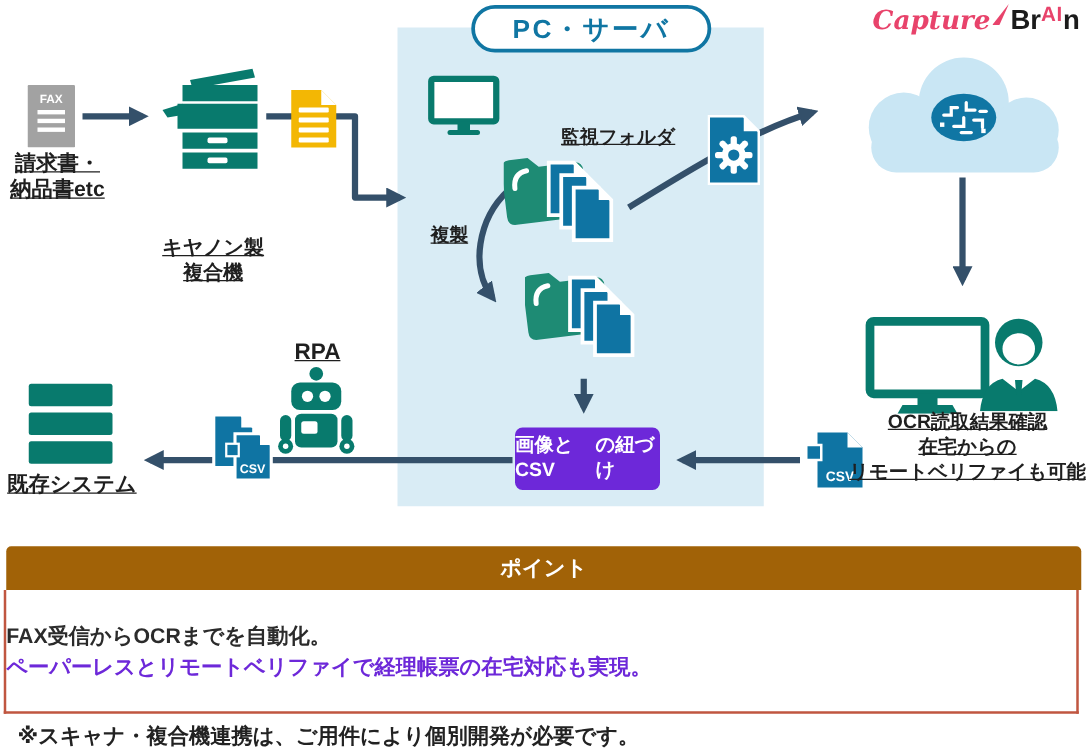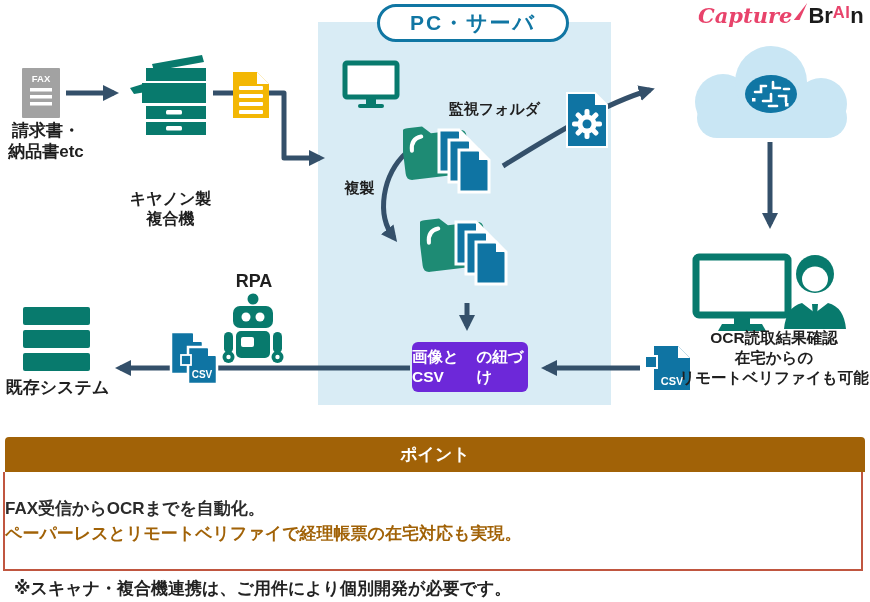--- a/index.html
+++ b/index.html
@@ -1,19 +1,19 @@
 <!DOCTYPE html>
 <html><head>
 <meta charset="utf-8">
 <style>
   * { margin:0; padding:0; box-sizing:border-box; }
   body { background:#fff; font-family:"Liberation Sans","DejaVu Sans",sans-serif; }
   .canvas { position:relative; width:870px; height:602px; background:#fff; overflow:hidden; }
   .abs { position:absolute; }
-  .jp { font-weight:700; color:#1f1f1f; }
+  .jp { font-weight:700; color:#1f1f1f;text-decoration:underline; }
   .panel { left:318px; top:22px; width:293px; height:383px; background:#d9ecf5; z-index:0; }
   .arrows { left:0; top:0; width:870px; height:602px; z-index:1; pointer-events:none; }
   .icon { z-index:2; }
   .label { z-index:3; text-align:center; }
   .pill { left:377px; top:4px; width:192px; height:38px; background:#fff; border:3px solid #1076a3;
           border-radius:20px; display:flex; align-items:center; justify-content:center; z-index:3; }
   .pill span { color:#1076a3; font-weight:700; font-size:21px; letter-spacing:2px; }
   .fax-label   { left:-4px;  top:120px; width:100px; font-size:17px; line-height:21px; }
   .printer-label{ left:113px; top:141px; width:115px; font-size:16px; line-height:20px;margin-top:48px; }
   .watch-label { left:437px; top:100px; width:115px; font-size:15px; }
@@ -32,21 +32,21 @@
   .logo .dark { font-weight:700; font-size:22px; color:#1b1b1b; }
   .logo .ai   { font-weight:700; font-size:16.5px; color:#e8436b; letter-spacing:0.5px; }
   .server-stack { left:23px; top:307px; width:67px; z-index:2; }
   .server-stack .bar { width:67px; height:18px; background:#087a6d; border-radius:2px; margin-bottom:5px; }
   .point-header { left:5px; top:437px; width:860px; height:35px; background:#a16207;
                   border-radius:4px 4px 0 0; display:flex; align-items:center; justify-content:center; }
   .point-header span { color:#fff; font-weight:700; font-size:17px; }
   .point-body { left:3px; top:472px; width:860px; height:99px; background:#fff; border:2px solid #c05640;
                 border-top:none; display:flex; flex-direction:column; justify-content:center; }
   .point-body .l1 { color:#2b2b2b; font-weight:700; font-size:17px; line-height:25px; }
-  .point-body .l2 { color:#a16207; font-weight:700; font-size:17px; line-height:25px; }
+  .point-body .l2 { color:#6d28d9; font-weight:700; font-size:17px; line-height:25px; }
   .footnote { left:14px; top:577px; width:860px; font-size:17px; font-weight:700; color:#222; text-align:left; }
   svg text { font-family:"Liberation Sans","DejaVu Sans",sans-serif; }
 </style>
 </head>
 <body>
 
 <div class="canvas">
 
   <div class="abs panel"></div>
 

